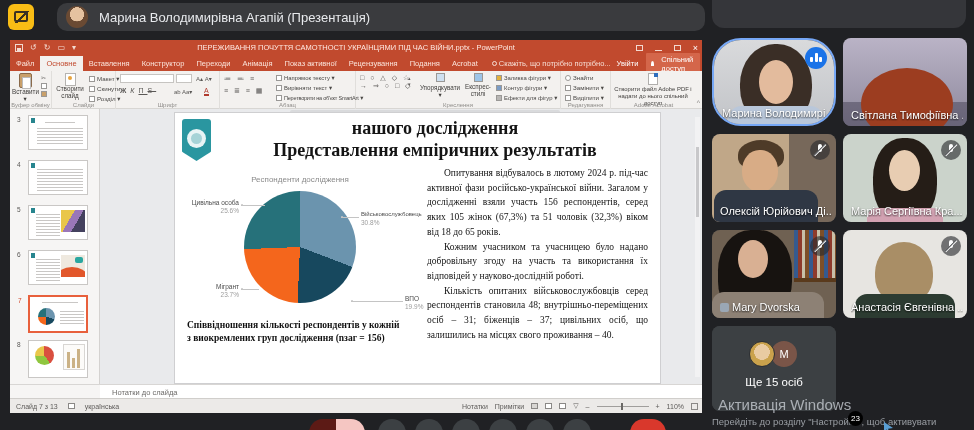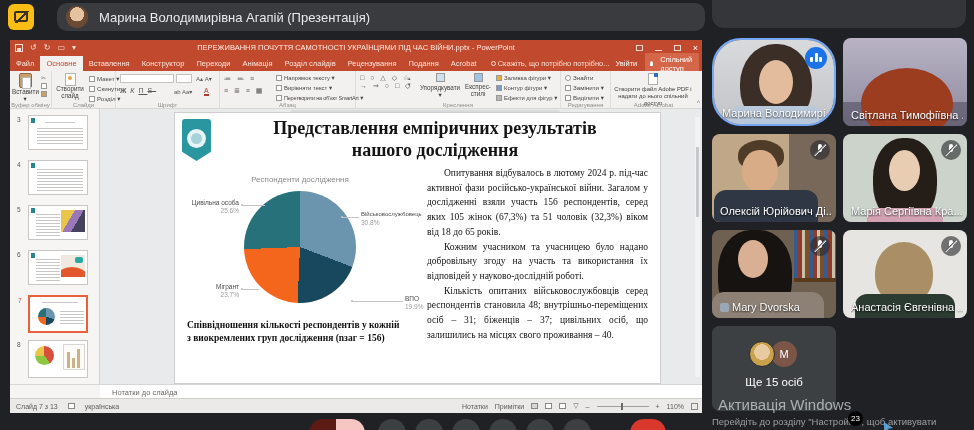--- a/index.html
+++ b/index.html
@@ -212,21 +212,21 @@
       </div>
     </div>
 
     <div class="ppt-tabs">
       <span class="tab">Файл</span>
       <span class="tab active">Основне</span>
       <span class="tab">Вставлення</span>
       <span class="tab">Конструктор</span>
       <span class="tab">Переходи</span>
       <span class="tab">Анімація</span>
-      <span class="tab">Розділ слайдів</span>
+      <span class="tab">Показ активної</span>
       <span class="tab">Рецензування</span>
       <span class="tab">Подання</span>
       <span class="tab">Acrobat</span>
       <span class="tellme"><span class="bulb"></span><span>Скажіть, що потрібно потрібно...</span></span>
       <span class="tabs-right">
         <span>Увійти</span>
         <span class="share-btn">
             <span class="person"></span>
             <span>Спільний доступ</span>
           </span>
@@ -359,22 +359,22 @@
       <div class="hscroll"></div>
       <div class="vscroll">
           <i></i>
         </div>
 
       <div class="slide">
         <div class="logo">
             <div class="ring"></div>
           </div>
         <div class="s-title">
+          <div>нашого дослідження</div>
           <div>Представлення емпіричних результатів</div>
-          <div>нашого дослідження</div>
         </div>
 
         <div class="c-title">Респонденти дослідження</div>
         <div class="pie" id="pie" style="background: conic-gradient(rgb(107, 148, 174) 0deg, rgb(107, 148, 174) 110.9deg, rgb(23, 72, 94) 110.9deg, rgb(23, 72, 94) 182.5deg, rgb(244, 102, 28) 182.5deg, rgb(244, 102, 28) 267.8deg, rgb(38, 113, 122) 267.8deg, rgb(38, 113, 122) 360deg);"></div>
 
         <div class="plabel" style="left:10px;top:86px;width:54px;text-align:right;">
           <div class="nm">Цивільна особа</div>
           <div class="pc">25.6%</div>
         </div>
         <div class="plabel" style="left:186px;top:98px;width:72px;">

